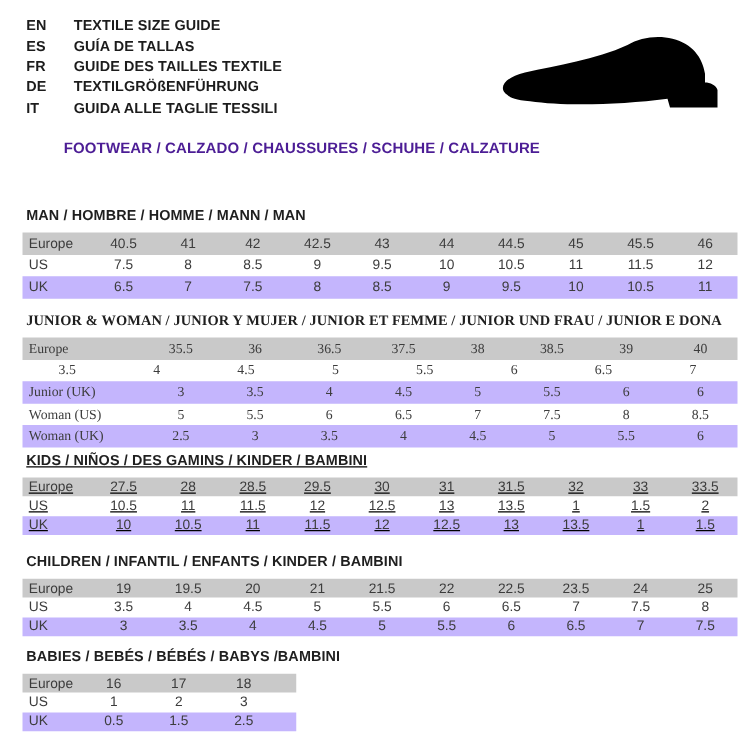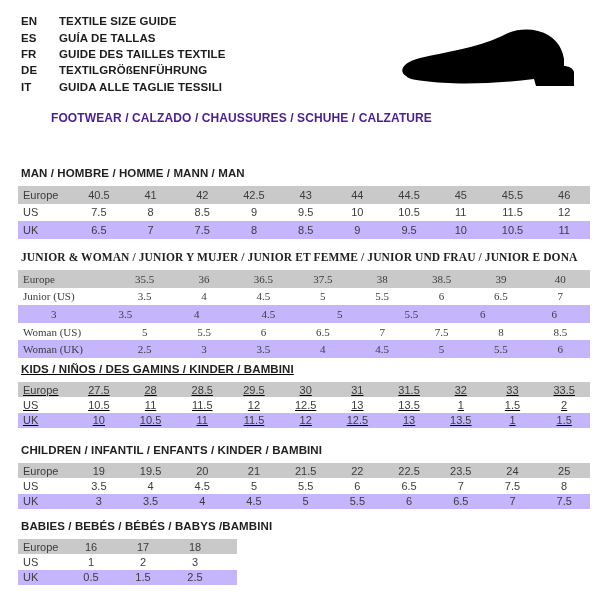--- a/index.html
+++ b/index.html
@@ -204,31 +204,31 @@
           <div class="tcell">35.5</div>
           <div class="tcell">36</div>
           <div class="tcell">36.5</div>
           <div class="tcell">37.5</div>
           <div class="tcell">38</div>
           <div class="tcell">38.5</div>
           <div class="tcell">39</div>
           <div class="tcell">40</div>
         </div>
         <div class="trow">
-          <div class="tlabel">Junior (US)</div>
-          <div class="tcell">3.5</div>
-          <div class="tcell">4</div>
-          <div class="tcell">4.5</div>
-          <div class="tcell">5</div>
-          <div class="tcell">5.5</div>
-          <div class="tcell">6</div>
-          <div class="tcell">6.5</div>
-          <div class="tcell">7</div>
-        </div>
-        <div class="trow alt">
+          <div class="tcell">3.5</div>
+          <div class="tcell">4</div>
+          <div class="tcell">4.5</div>
+          <div class="tcell">5</div>
+          <div class="tcell">5.5</div>
+          <div class="tcell">6</div>
+          <div class="tcell">6.5</div>
+          <div class="tcell">7</div>
+        </div>
+        <div class="trow alt">
+          <div class="tlabel">Junior (UK)</div>
           <div class="tcell">3</div>
           <div class="tcell">3.5</div>
           <div class="tcell">4</div>
           <div class="tcell">4.5</div>
           <div class="tcell">5</div>
           <div class="tcell">5.5</div>
           <div class="tcell">6</div>
           <div class="tcell">6</div>
         </div>
         <div class="trow">

